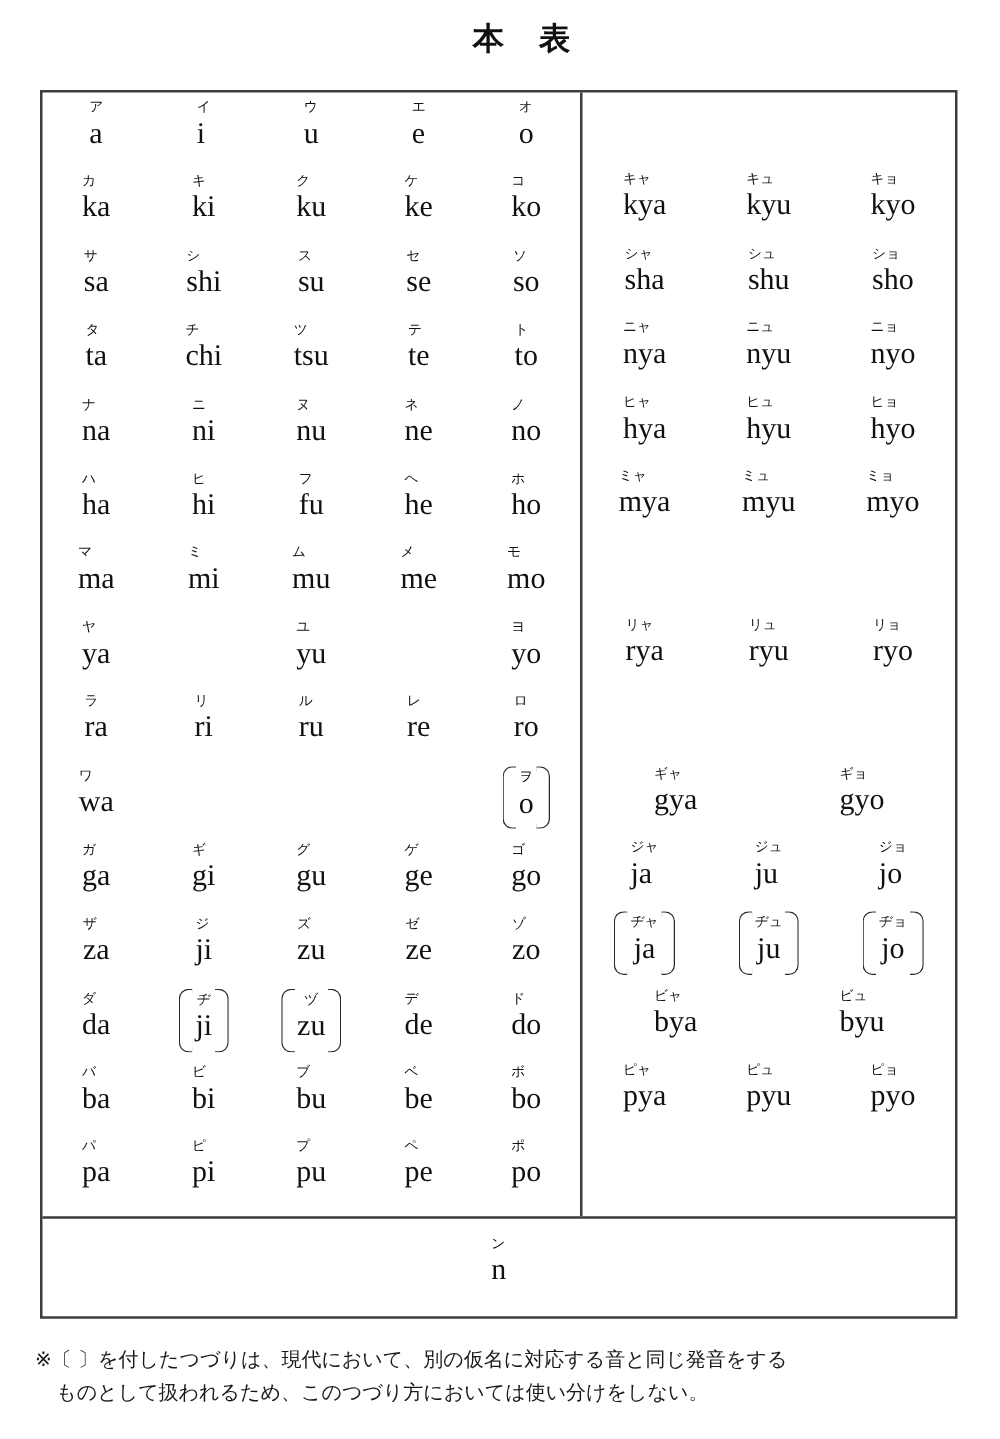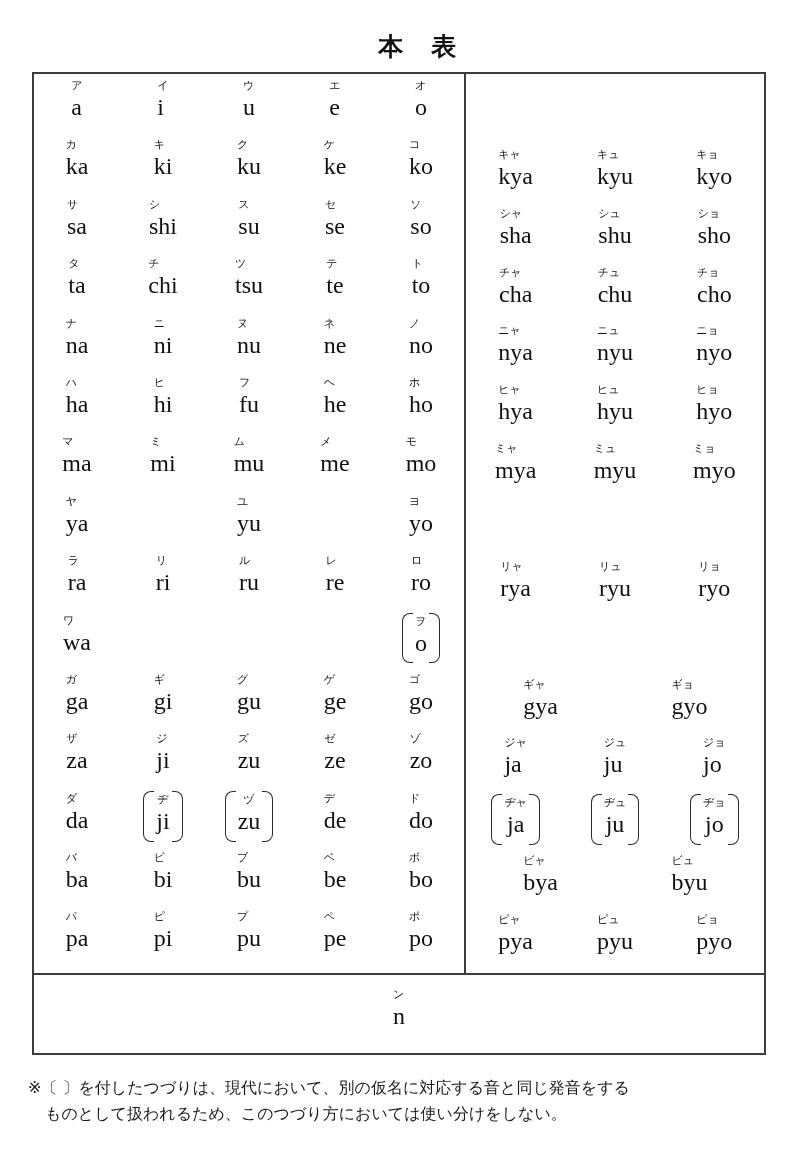--- a/index.html
+++ b/index.html
@@ -17,21 +17,21 @@
   }
 
   
   .page-title {
     text-align: center;
     font-family: "DejaVu Sans", "Liberation Sans", sans-serif;
     font-size: 25px;
     font-weight: 600;
     letter-spacing: 0.06em;
     color: #111111;
-    padding-top: 30px;
+    padding-top: 14px;
     height: 44px;
     box-sizing: border-box;
     white-space: pre;
     margin-left: 36px;
   }
 
   
   .table-frame {
     position: absolute;
     left: 32px;
@@ -57,21 +57,21 @@
     display: flex;
     flex-direction: column;
     padding-top: 6px;
   }
 
   .col-right {
     flex: 1;
     box-sizing: border-box;
     display: flex;
     flex-direction: column;
-    padding-top: 16px;
+    padding-top: 4px;
   }
 
   .grid-row {
     display: flex;
     height: 59.4px;
     align-items: flex-start;
   }
 
   .cell {
     flex: 1;
@@ -665,40 +665,20 @@
           <div class="cell">
             <div class="inner">
               <span class="kana">ショ</span>
               <span class="romaji">sho</span>
             </div>
           </div>
         </div>
         <div class="grid-row">
           <div class="cell">
             <div class="inner">
-              <span class="kana">チャ</span>
-              <span class="romaji">cha</span>
-            </div>
-          </div>
-          <div class="cell">
-            <div class="inner">
-              <span class="kana">チュ</span>
-              <span class="romaji">chu</span>
-            </div>
-          </div>
-          <div class="cell">
-            <div class="inner">
-              <span class="kana">チョ</span>
-              <span class="romaji">cho</span>
-            </div>
-          </div>
-        </div>
-        <div class="grid-row">
-          <div class="cell">
-            <div class="inner">
               <span class="kana">ニャ</span>
               <span class="romaji">nya</span>
             </div>
           </div>
           <div class="cell">
             <div class="inner">
               <span class="kana">ニュ</span>
               <span class="romaji">nyu</span>
             </div>
           </div>

